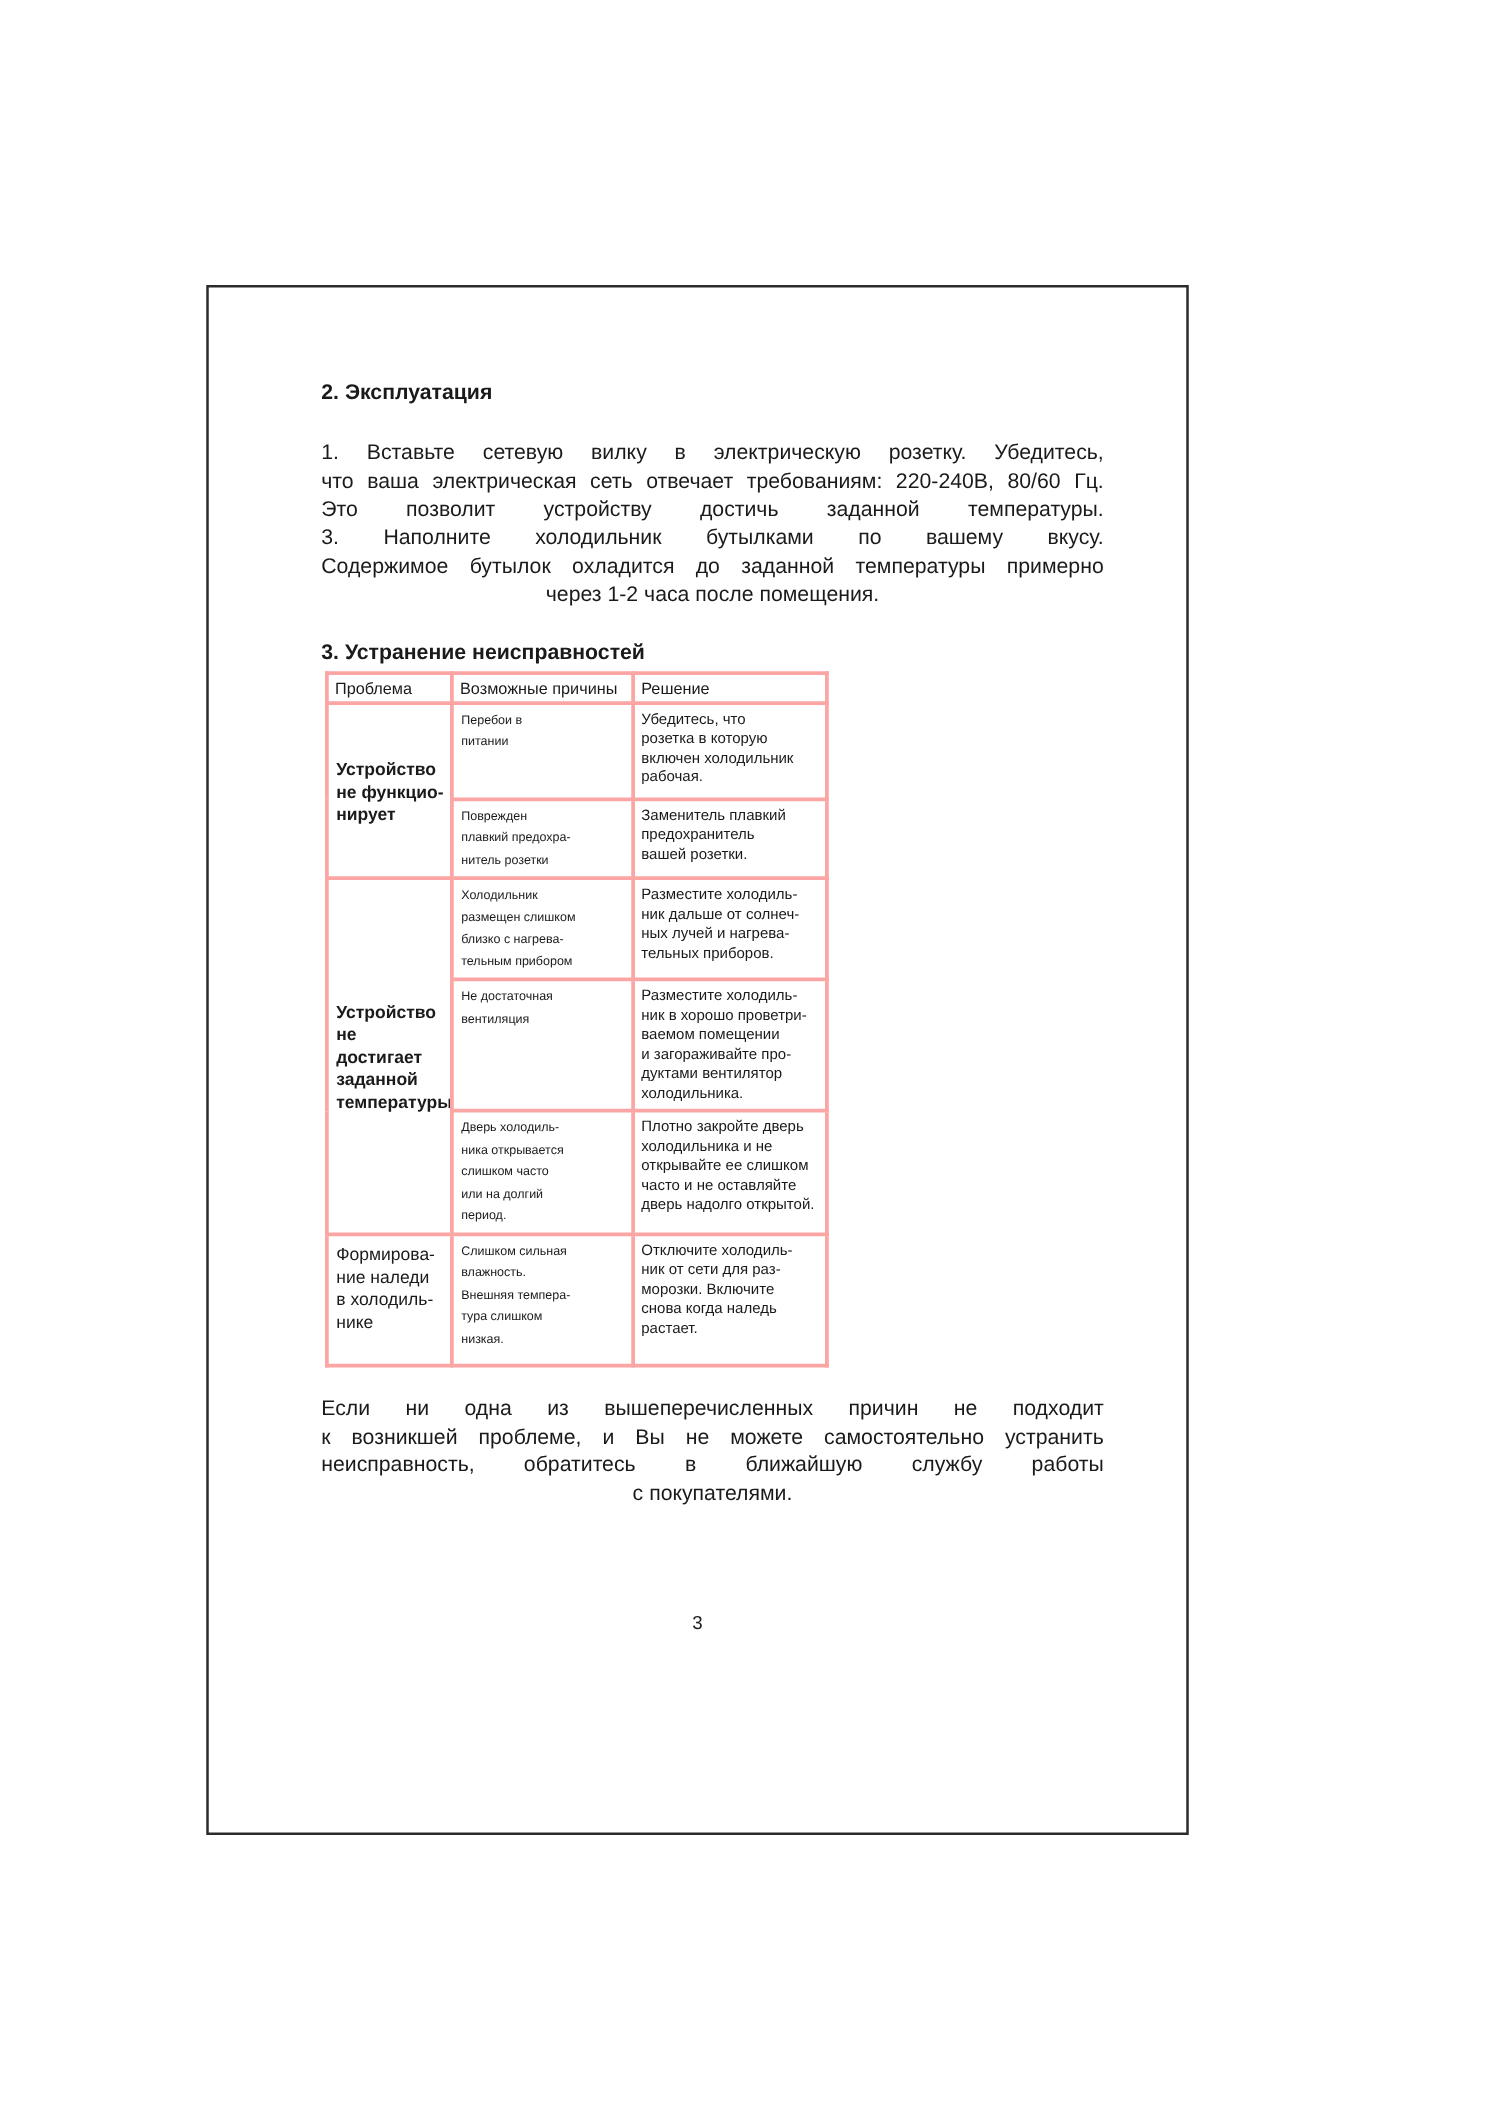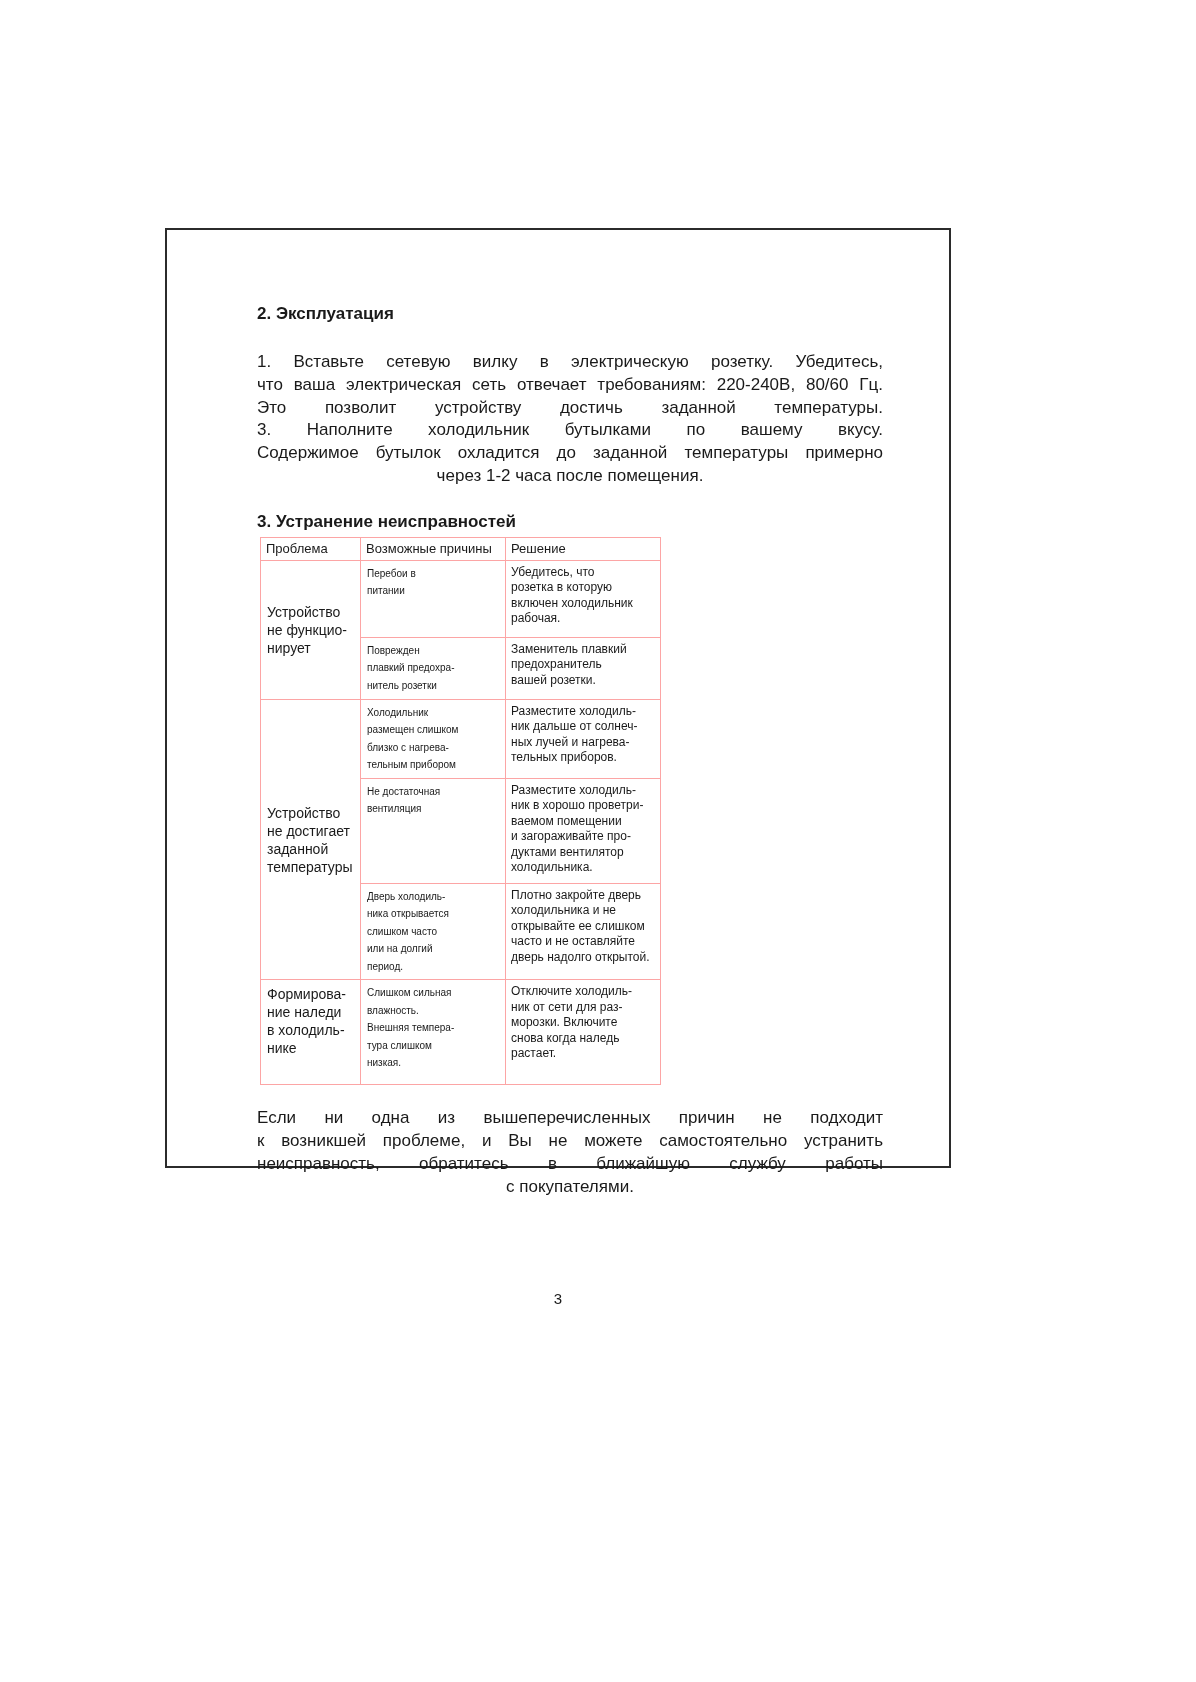--- a/index.html
+++ b/index.html
@@ -9,21 +9,21 @@
     font-family: "Liberation Sans", sans-serif;
     color: #1a1a1a;
   }
   body { height: 1682px; position: relative; }
 
   .page-frame {
     position: absolute;
     left: 165px;
     top: 228px;
     width: 786px;
-    height: 940px;
+    height: 1240px;
     border: 2px solid #2b2b2b;
     background: #ffffff;
   }
   .content {
     padding: 73px 66px 0 90px;
   }
 
   .sec-heading {
     font-size: 17px;
     font-weight: bold;
@@ -39,21 +39,21 @@
   table.tbl {
     border-collapse: collapse;
     table-layout: fixed;
     width: 400px;
     margin-left: 3px;
   }
   .tbl col.c1 { width: 100px; }
   .tbl col.c2 { width: 145px; }
   .tbl col.c3 { width: 155px; }
   .tbl th, .tbl td {
-    border: 1px solid #fca5a5;
+    border: 3px solid #fca5a5;
     vertical-align: top;
     text-align: left;
     white-space: pre-line;
     overflow: hidden;
   }
   .tbl th {
     font-weight: normal;
     font-size: 13px;
     padding: 3px 5px;
   }
@@ -65,21 +65,21 @@
   td.cause {
     font-size: 10px;
     line-height: 17.5px;
     padding: 4px 4px 4px 6px;
   }
   td.sol {
     font-size: 12px;
     line-height: 15.5px;
     padding: 4px 3px 4px 5px;
   }
-  td.mid { vertical-align: middle; }
+  td.mid { vertical-align: middle; font-weight: bold; }
   td.top { vertical-align: top; }
 
   .closing { margin-top: 22px; }
 
   .page-num {
     position: absolute;
     top: 1060px;
     left: 0;
     right: 0;
     text-align: center;

